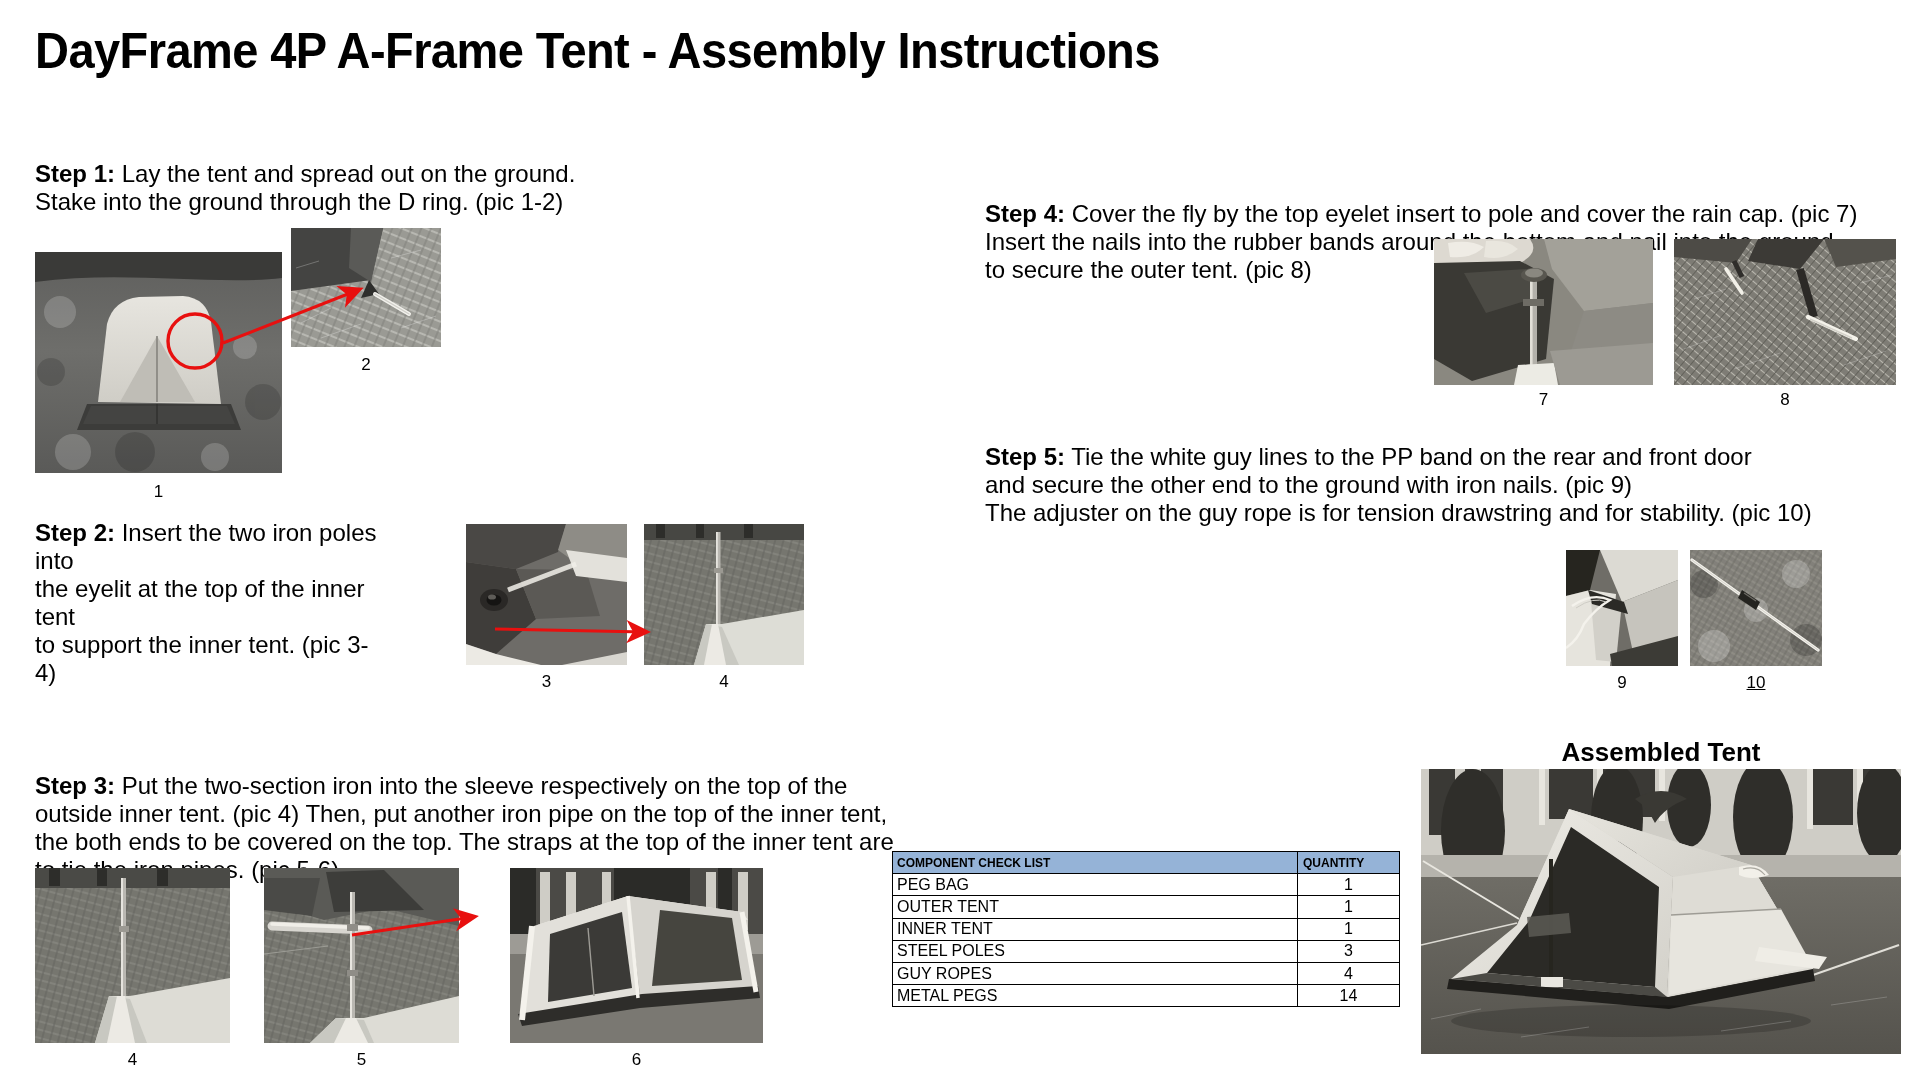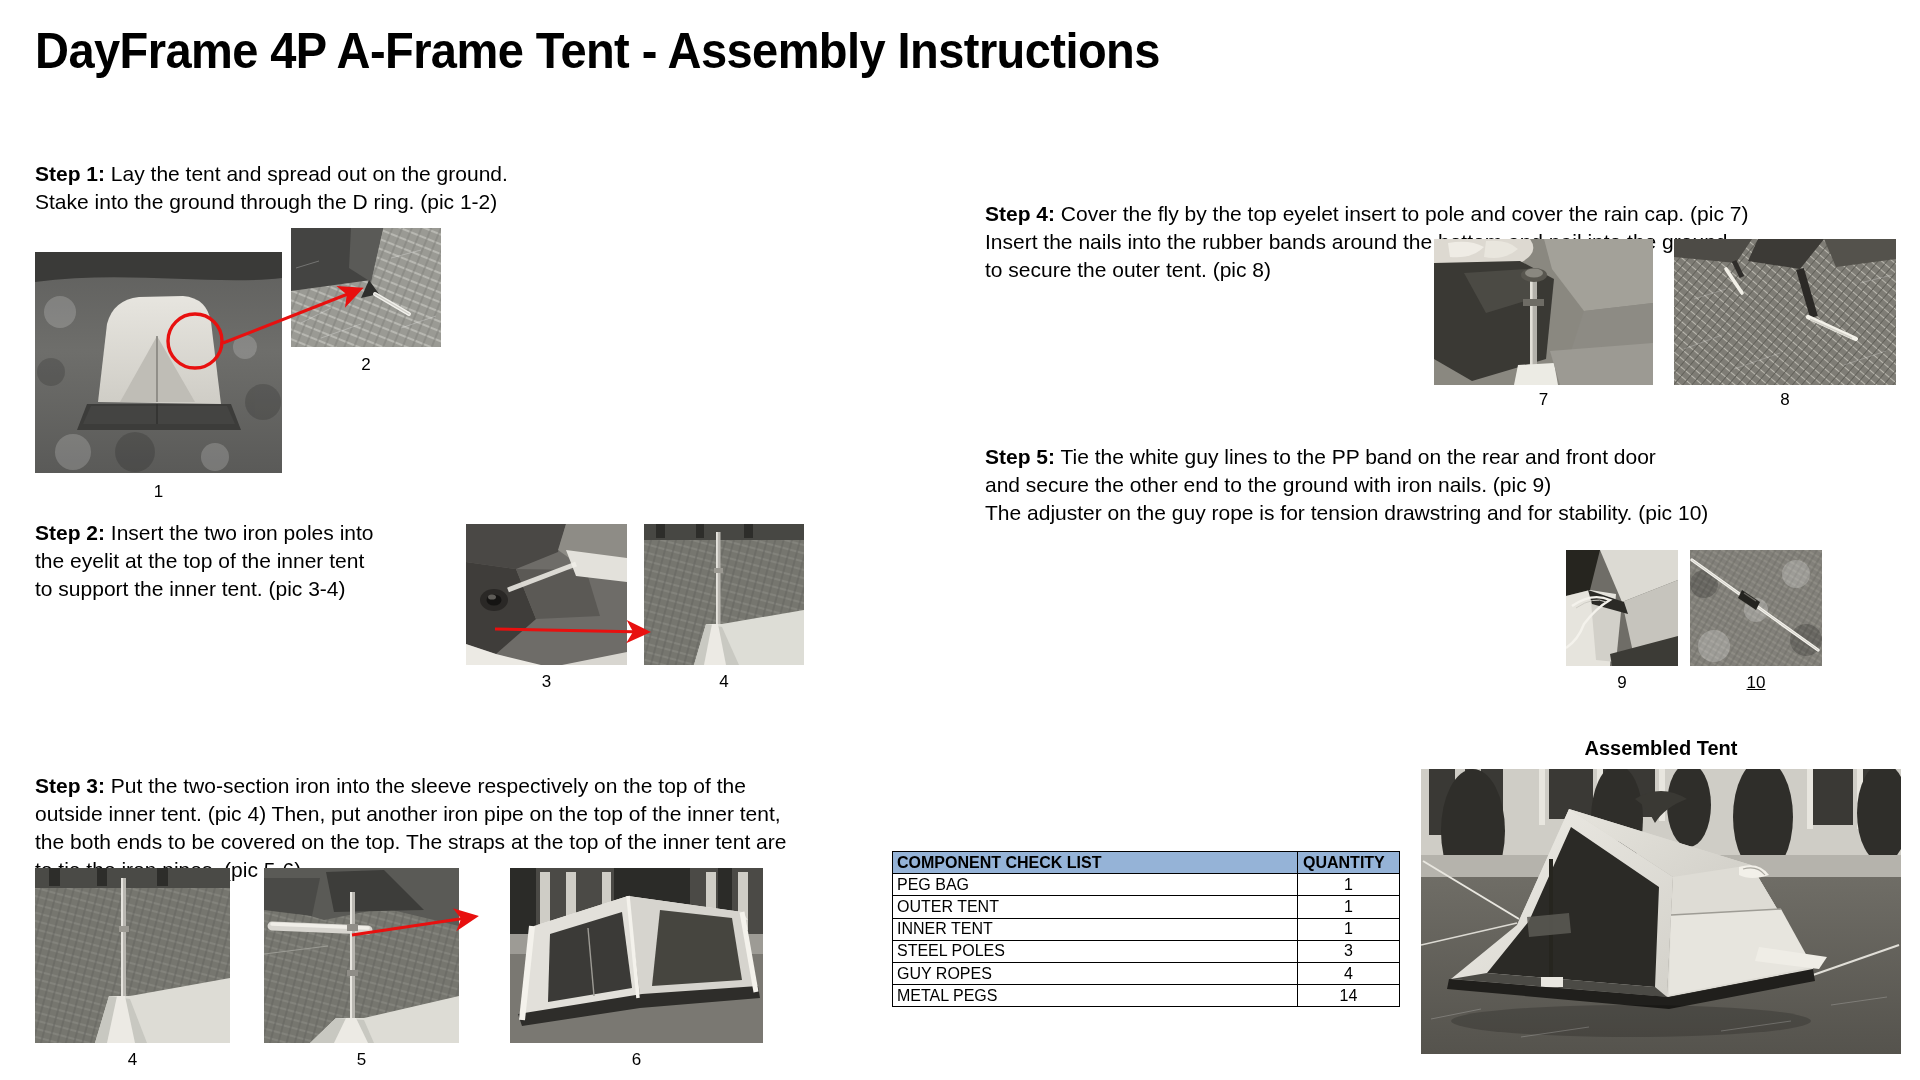--- a/index.html
+++ b/index.html
@@ -27,21 +27,21 @@
     font-weight: bold;
     letter-spacing: -0.6px;
     white-space: nowrap;
     transform: scaleX(0.94);
     transform-origin: left top;
   }
 
   
   .step-text {
     position: absolute;
-    font-size: 21px;
+    font-size: 24px;
     line-height: 28px;
     color: #000;
   }
   .step-text .lbl { font-weight: bold; }
 
   
   .photo {
     position: absolute;
     overflow: hidden;
     background: #8a8a8a;
@@ -78,36 +78,36 @@
     padding: 0px 4px;
     height: 22.2px;
     line-height: 20px;
     font-weight: normal;
     text-align: left;
     white-space: nowrap;
   }
   #component-table thead th {
     background: #95b3d7;
     font-weight: bold;
-    font-size: 16px;
+    font-size: 12px;
   }
   #component-table th.qty, #component-table td.qty {
     width: 102px;
     text-align: center;
   }
   #component-table thead th.qty { text-align: left; padding-left: 5px; }
 
   
   #assembled-title {
     position: absolute;
     left: 1421px;
     top: 737px;
     width: 480px;
     text-align: center;
-    font-size: 20px;
+    font-size: 26px;
     font-weight: bold;
   }
 </style>
 </head>
 <body>
 
 <div id="page-title">DayFrame 4P A-Frame Tent - Assembly Instructions</div>
 
 <div class="step-text" style="left:35px; top:160px; width:600px;">
   <span class="lbl">Step 1:</span><span style="white-space:pre-wrap;"> Lay the tent and spread out on the ground.

